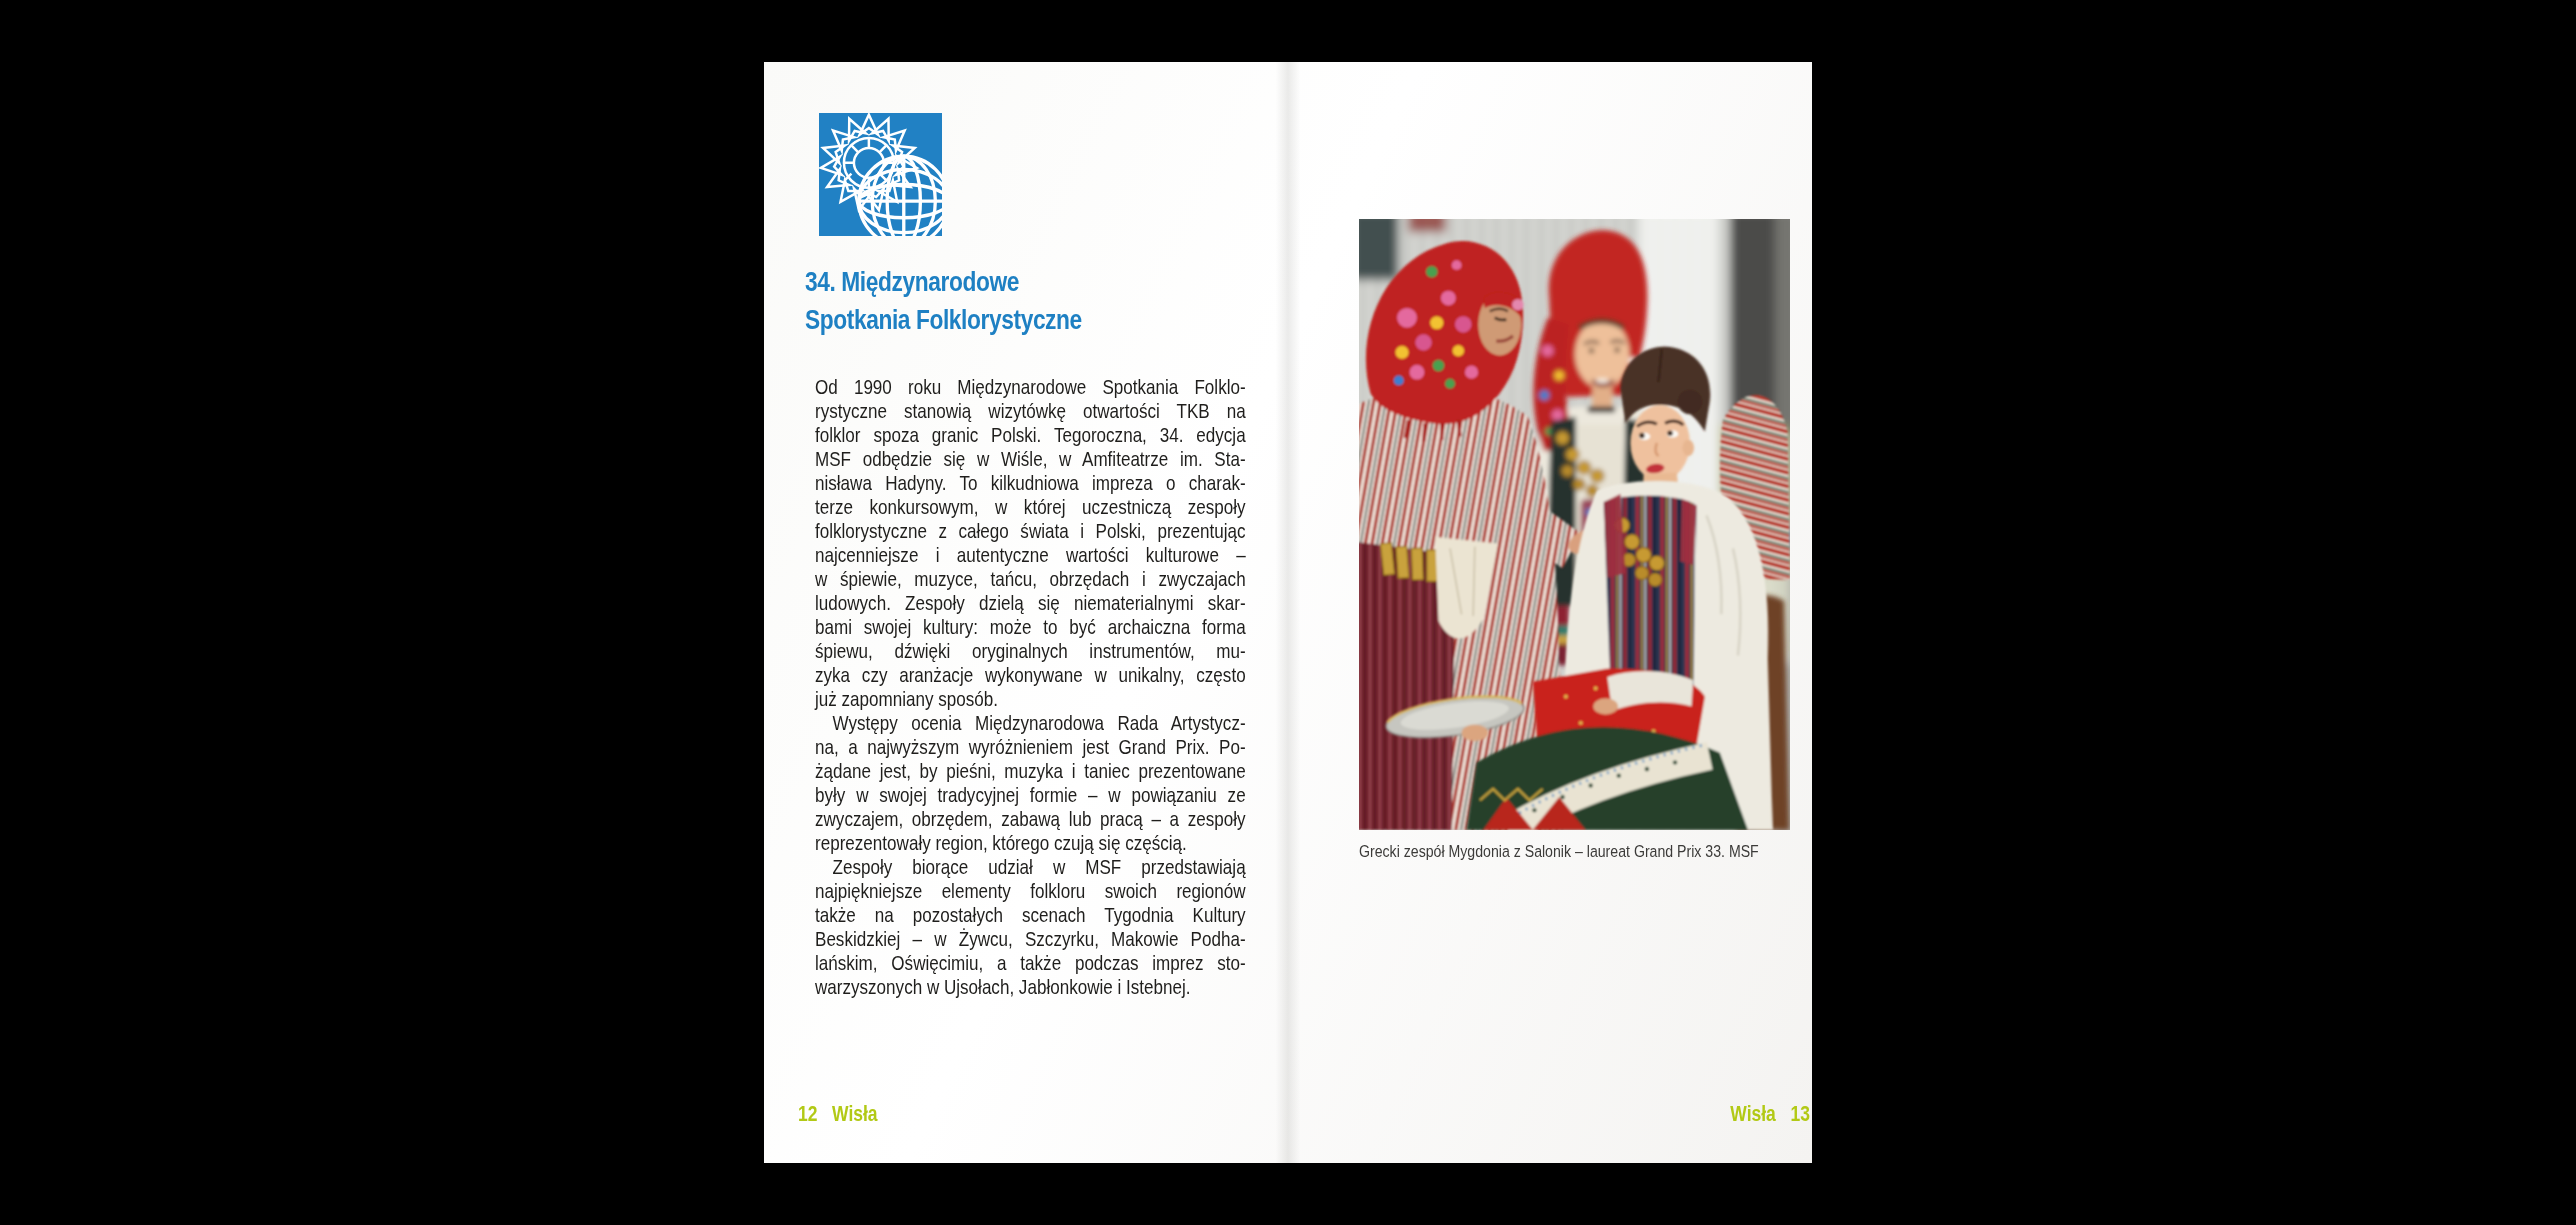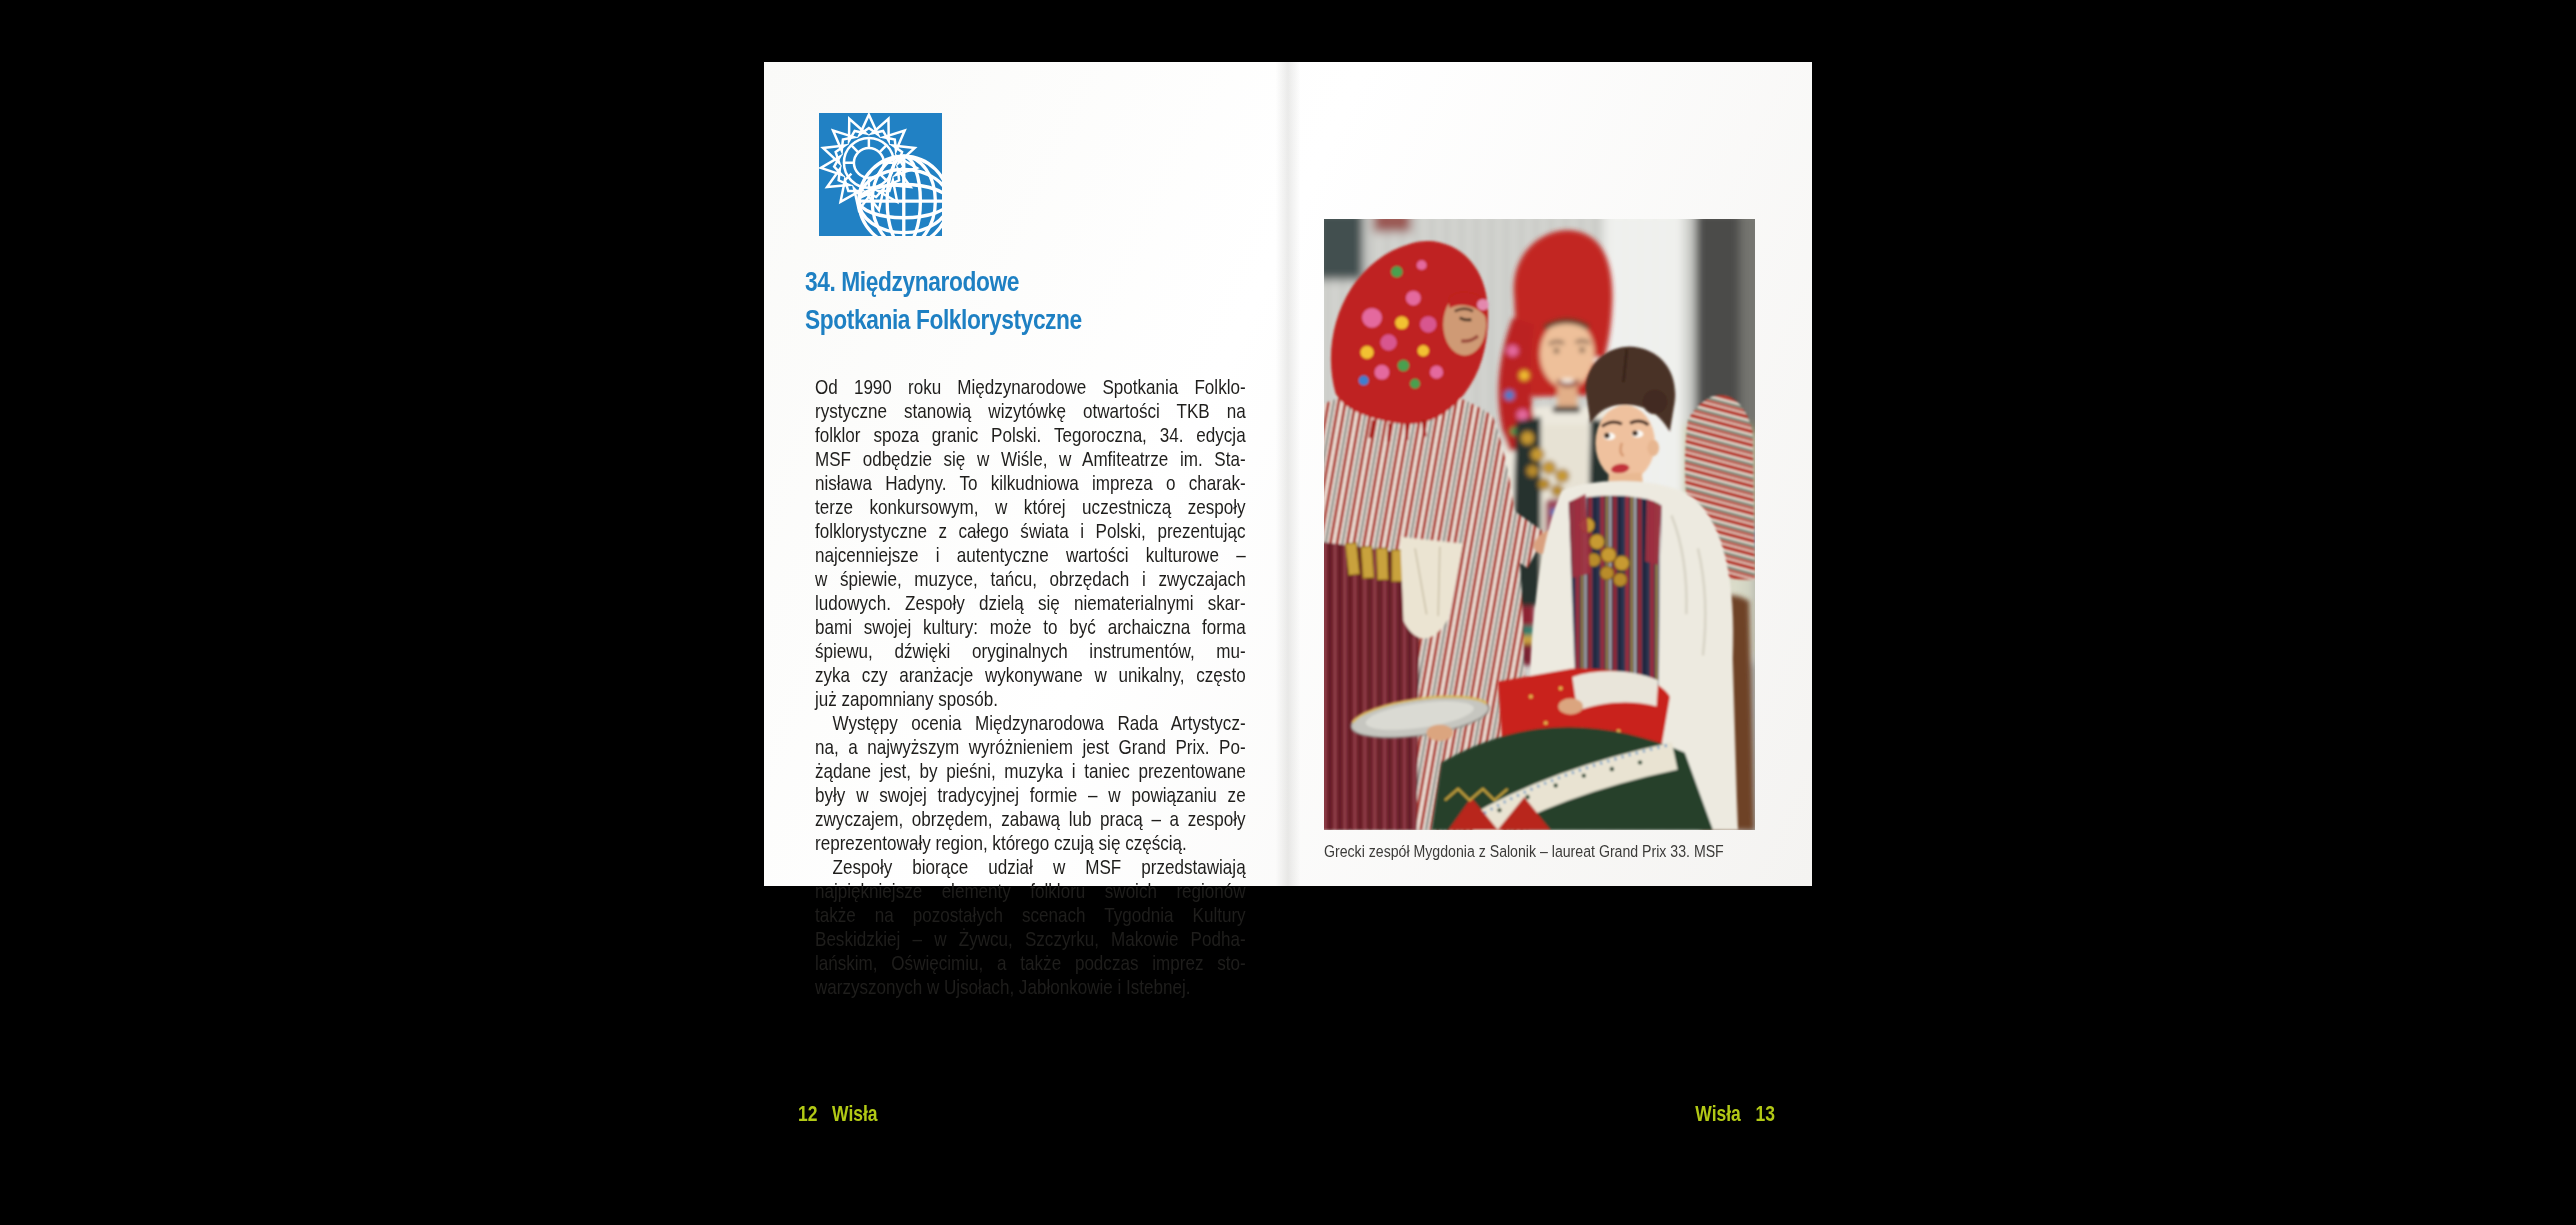--- a/index.html
+++ b/index.html
@@ -1,23 +1,23 @@
 <!DOCTYPE html>
 <html style="font-size:13.3px"><head>
 <meta charset="utf-8">
 <style>
   html,body{margin:0;padding:0;background:#000;}
   .canvas{position:relative;width:2576px;height:1225px;background:#000;overflow:hidden;
           font-family:"Liberation Sans",sans-serif;}
-  .spread{position:absolute;left:764px;top:62px;width:1048px;height:824px;
+  .spread{position:absolute;left:764px;top:62px;width:1048px;height:1101px;
           background:linear-gradient(115deg,#fafaf8 0%,#ffffff 42%,#f4f3f1 100%);}
   .gutter{position:absolute;left:50%;top:0;bottom:0;width:25px;transform:translateX(-50%);
           background:linear-gradient(90deg,rgba(130,130,124,0) 0%,rgba(130,130,124,0.16) 50%,rgba(130,130,124,0) 100%);}
   .page{position:absolute;top:0;height:100%;width:523px;}
-  .page-left{left:0;} .page-right{left:519px;}
+  .page-left{left:0;} .page-right{left:554px;}
 
   .logo{position:absolute;left:55px;top:51px;width:123px;height:123px;}
 
   .heading{position:absolute;left:41px;top:201px;color:#1e80c3;font-weight:bold;
            font-size:28px;line-height:38px;letter-spacing:-0.5px;white-space:nowrap;
            transform:scaleX(0.8125);transform-origin:0 0;}
 
   .bodytext{position:absolute;left:51px;top:313px;width:530px;color:#1f1e1c;
             font-size:21px;line-height:24px;letter-spacing:0;
             transform:scaleX(0.8125);transform-origin:0 0;}

